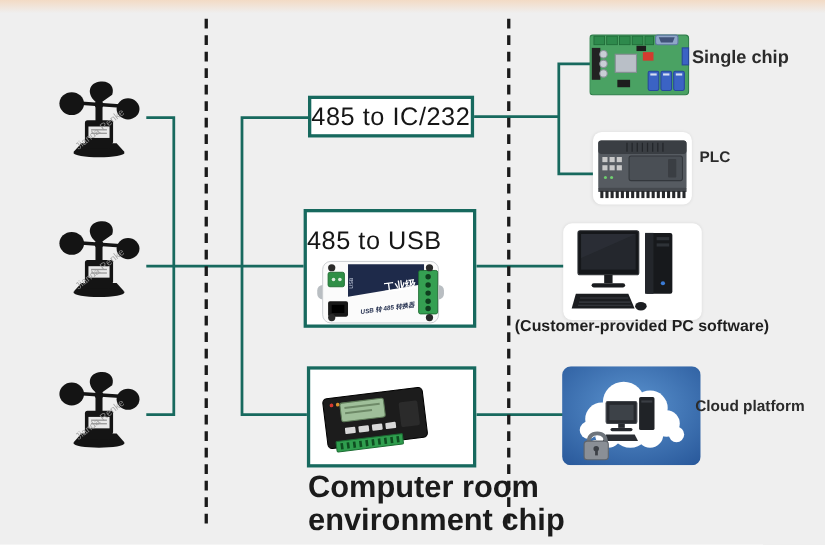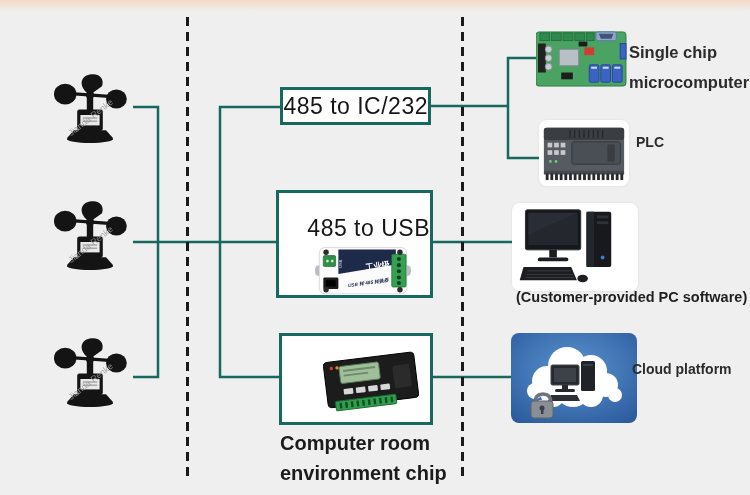--- a/index.html
+++ b/index.html
@@ -16,39 +16,39 @@
     position:absolute;left:0;top:0;width:750px;height:12px;
     background:linear-gradient(180deg,rgba(246,202,162,.55),rgba(239,239,239,0));
     pointer-events:none;
   }
   svg.wires{position:absolute;left:0;top:0;}
   .abs{position:absolute;}
   
   .cbox{
     position:absolute;box-sizing:border-box;
     background:#ffffff;border:3px solid #17695e;
-    display:flex;flex-direction:column;align-items:flex-end;
+    display:flex;flex-direction:column;align-items:flex-start;
   }
   .cbox .blabel{
     color:#161616;font-size:23px;line-height:1.25;
     white-space:nowrap;letter-spacing:0.5px;
   }
   #box1{left:280px;top:87px;width:151px;height:38px;justify-content:center;}
-  #box2{left:276px;top:190px;width:157px;height:108px;padding-top:21px;}
+  #box2{left:276px;top:190px;width:157px;height:108px;padding-top:11px;}
   #box3{left:279px;top:333px;width:154px;height:92px;justify-content:center;}
   
   .lab{
     position:absolute;color:#2b2b2b;white-space:nowrap;font-weight:bold;
   }
   .lab-mcu{left:629px;top:37px;font-size:16.5px;line-height:30px;}
   .lab-plc{left:636px;top:134px;font-size:14px;}
   .lab-computer{left:638px;top:223px;font-size:17px;}
-  .lab-note{left:468px;top:289px;font-size:14.5px;color:#1f1f1f;margin-left:48px;}
+  .lab-note{left:468px;top:289px;font-size:14.5px;color:#1f1f1f;}
   .lab-cloud{left:632px;top:361px;font-size:14px;text-align:center;}
-  .lab-caption{left:280px;top:428px;font-size:20px;line-height:30px;color:#1b1b1b;}
+  .lab-caption{left:280px;top:428px;font-size:28px;line-height:30px;color:#1b1b1b;}
   
   .card{
     position:absolute;background:#ffffff;border-radius:8px;
     box-shadow:0 0 3px rgba(0,0,0,.08);
     display:flex;align-items:center;justify-content:center;
   }
 </style>
 </head>
 <body>
 
@@ -218,21 +218,20 @@
     </g>
     <g fill="#ffffff" opacity="0.8">
       <rect x="57" y="38" width="6" height="2"></rect>
         <rect x="69" y="38" width="6" height="2"></rect>
       <rect x="81" y="38" width="6" height="2"></rect>
     </g>
     <rect x="87" y="14" width="6" height="16" fill="#3b63c4" stroke="#27479c"></rect>
   </svg>
   <div class="lab lab-mcu">
     <div>Single chip</div>
-    <div>microcomputer</div>
   </div>
 
   <div class="card" style="left:539px;top:120px;width:90px;height:66px;">
     <svg width="84" height="58" viewBox="0 0 90 62">
       <rect x="2" y="4" width="86" height="48" rx="3" fill="#565b61"></rect>
       <rect x="2" y="4" width="86" height="13" rx="3" fill="#3a3e43"></rect>
       <g stroke="#23262a" stroke-width="1.2">
         <path d="M30 6 V15 M35 6 V15 M40 6 V15 M45 6 V15 M50 6 V15 M55 6 V15 M60 6 V15 M65 6 V15"></path>
       </g>
       <rect x="32" y="19" width="52" height="24" rx="2" fill="#4a4f55" stroke="#33373c"></rect>

